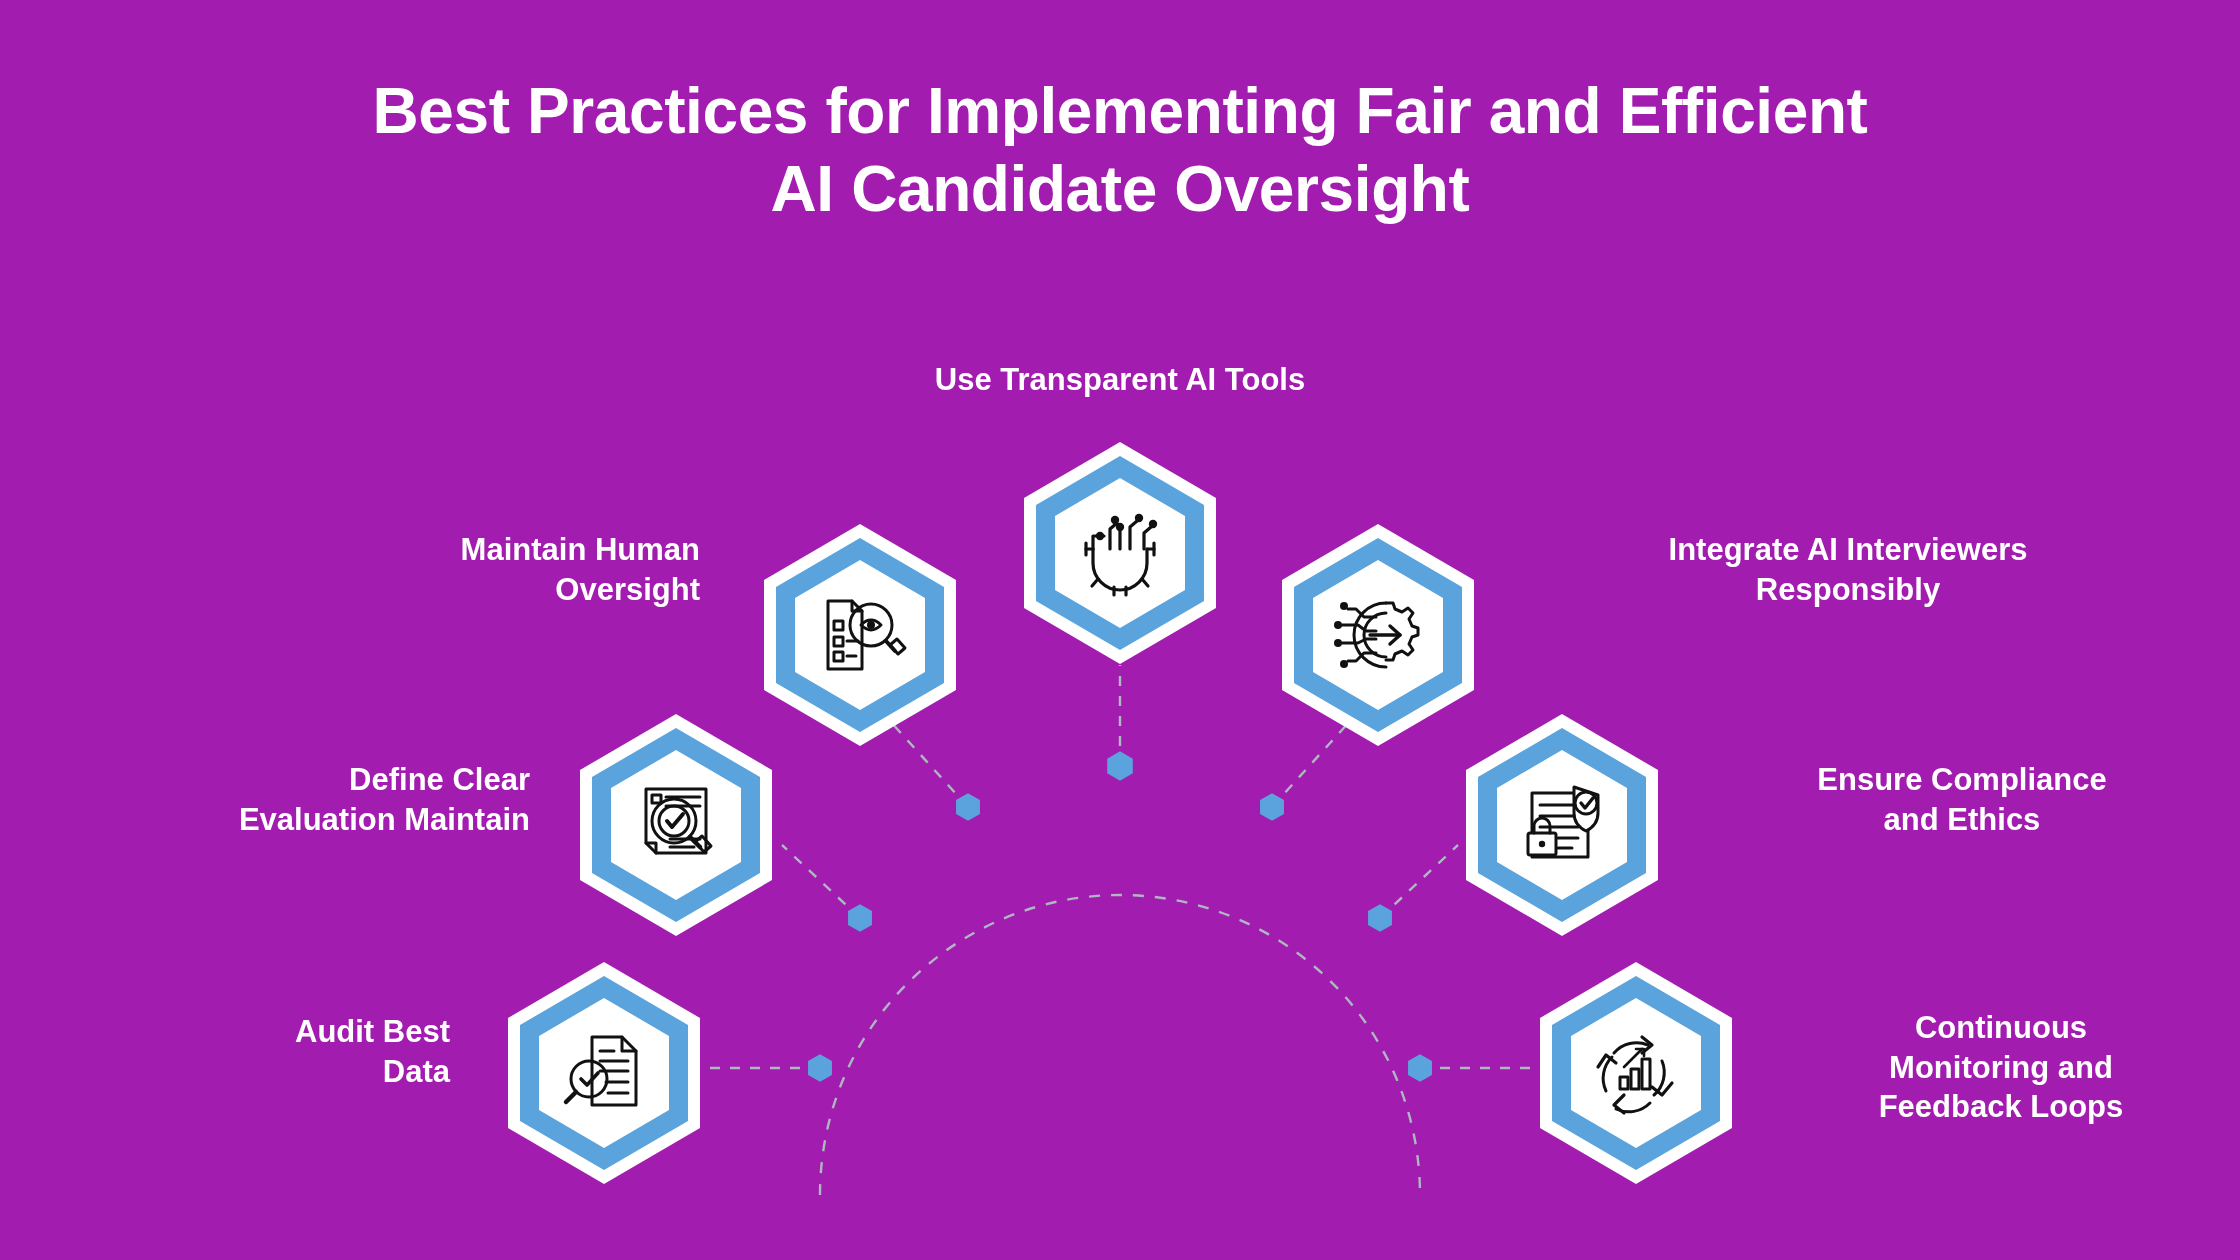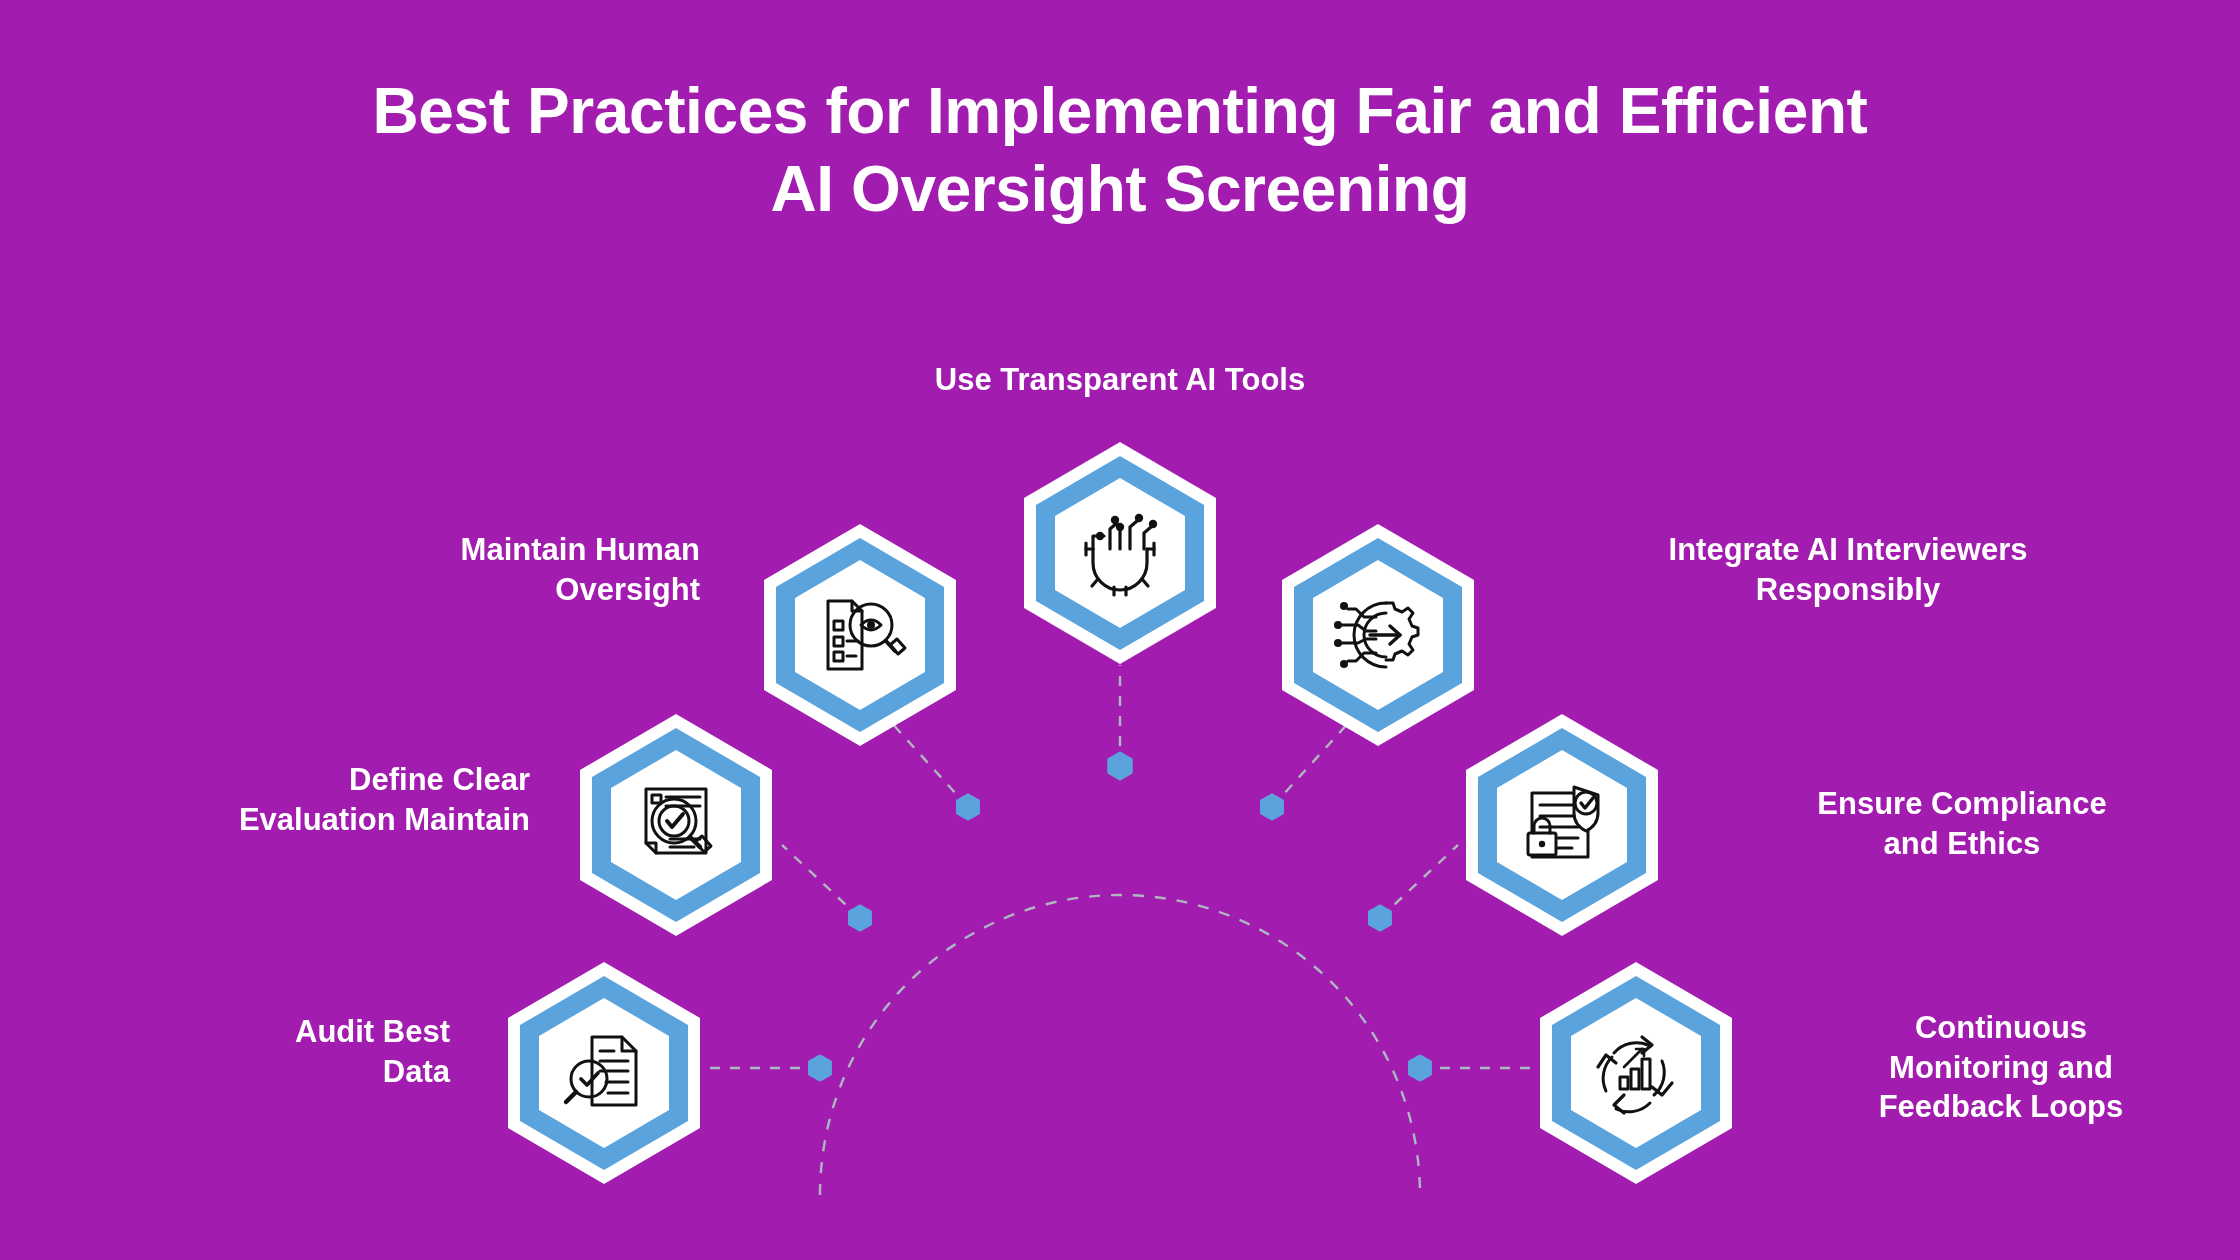--- a/index.html
+++ b/index.html
@@ -68,21 +68,21 @@
   .node-label.left-align  { text-align: center; }
   .node-label.center-align{ text-align: center; }
 </style>
 </head>
 <body style="background: rgb(0, 0, 0);">
 
 <div id="stage" style="background: #a21caf;">
 
   <div class="title">
     <span>Best Practices for Implementing Fair and Efficient</span>
-    <span class="l2">AI Oversight Screening</span>
+    <span class="l2">AI Candidate Oversight</span>
   </div>
 
   <svg id="arc-layer" viewBox="0 0 2240 1260">
 
     <path d="M 820 1195 A 300 300 0 0 1 1420 1195" fill="none" stroke="#aeb8c0" stroke-width="2.4" stroke-dasharray="11 11"></path>
 
     <line x1="1120" y1="766" x2="1120" y2="665" stroke="#aeb8c0" stroke-width="2.4" stroke-dasharray="10 10"></line>
     <line x1="968" y1="807" x2="889" y2="720" stroke="#aeb8c0" stroke-width="2.4" stroke-dasharray="10 10"></line>
     <line x1="1272" y1="807" x2="1351" y2="720" stroke="#aeb8c0" stroke-width="2.4" stroke-dasharray="10 10"></line>
     <line x1="860" y1="918" x2="782" y2="845" stroke="#aeb8c0" stroke-width="2.4" stroke-dasharray="10 10"></line>
@@ -268,20 +268,20 @@
 
   <div class="node-label right-align" style="left:40px; top:760px; width:490px;"><span>Define Clear
 Evaluation Maintain</span></div>
 
   <div class="node-label right-align" style="left:40px; top:1012px; width:410px;"><span>Audit Best
 Data</span></div>
 
   <div class="node-label left-align" style="left:1538px; top:530px; width:620px;"><span>Integrate AI Interviewers
 Responsibly</span></div>
 
-  <div class="node-label left-align" style="left:1712px; top:760px; width:500px;margin-top:24px;"><span>Ensure Compliance
+  <div class="node-label left-align" style="left:1712px; top:760px; width:500px;"><span>Ensure Compliance
 and Ethics</span></div>
 
   <div class="node-label left-align" style="left:1786px; top:1008px; width:430px;"><span>Continuous
 Monitoring and
 Feedback Loops</span></div>
 
 </div>
 
 </body></html>

